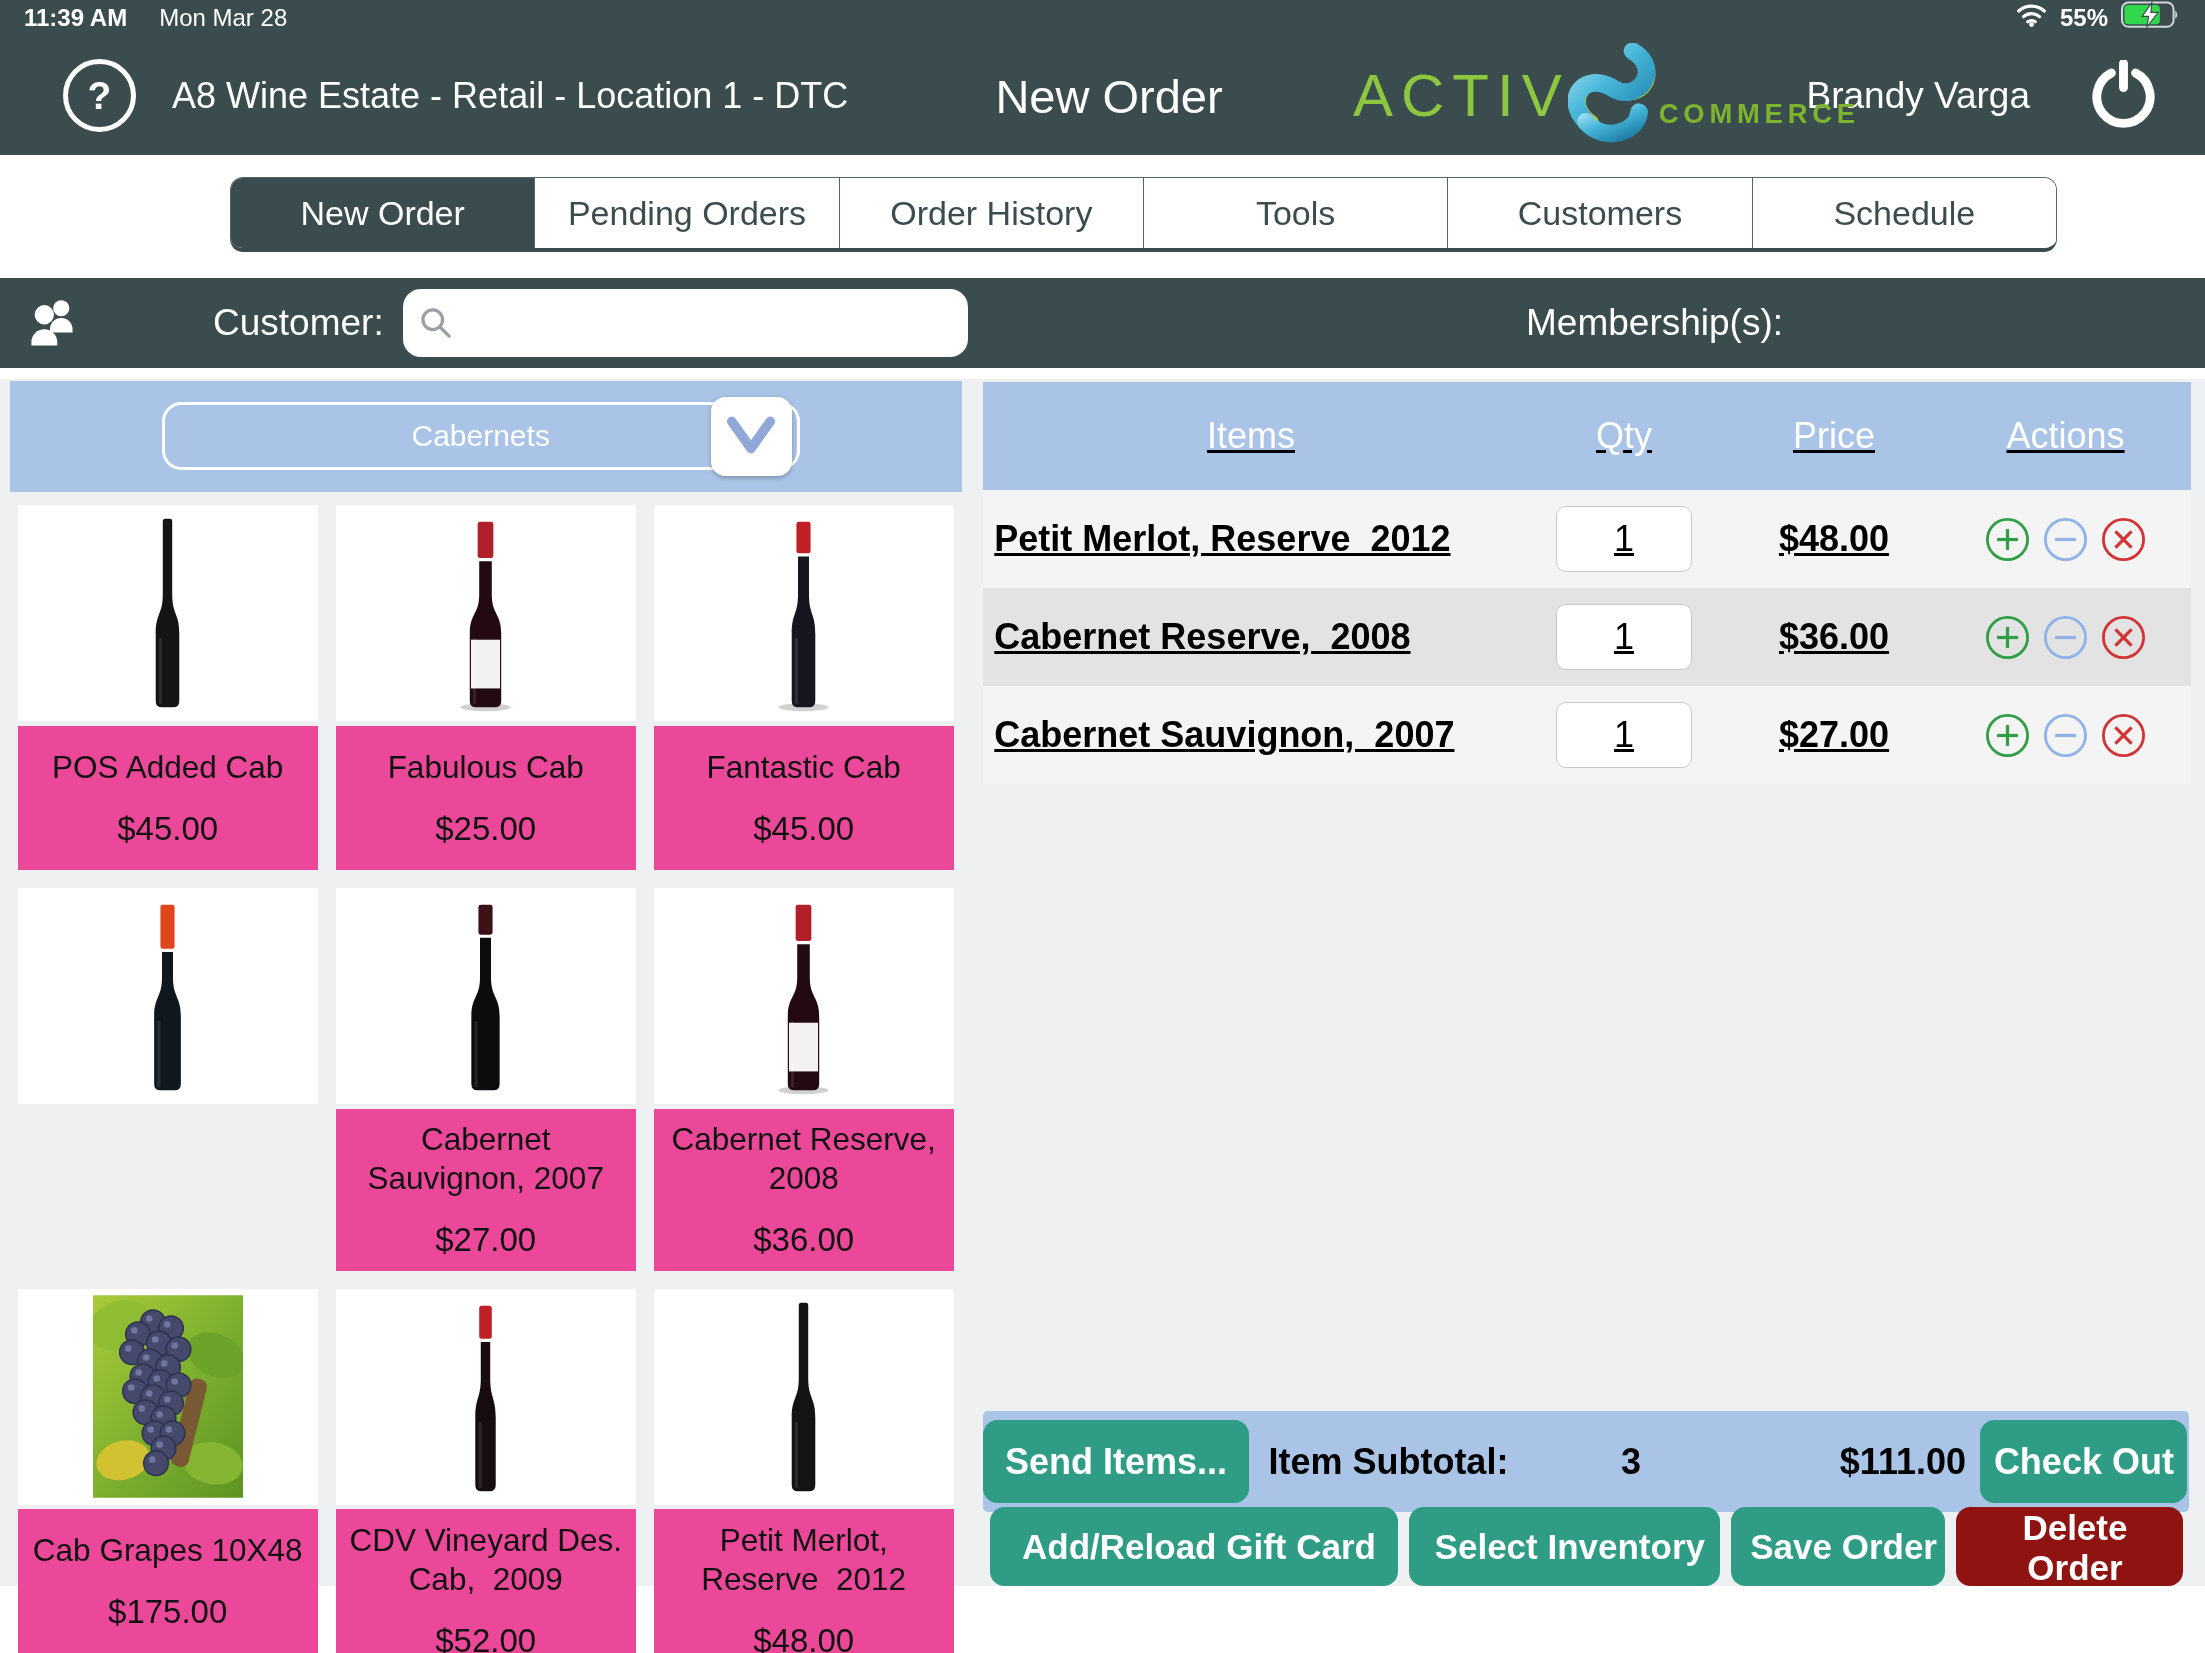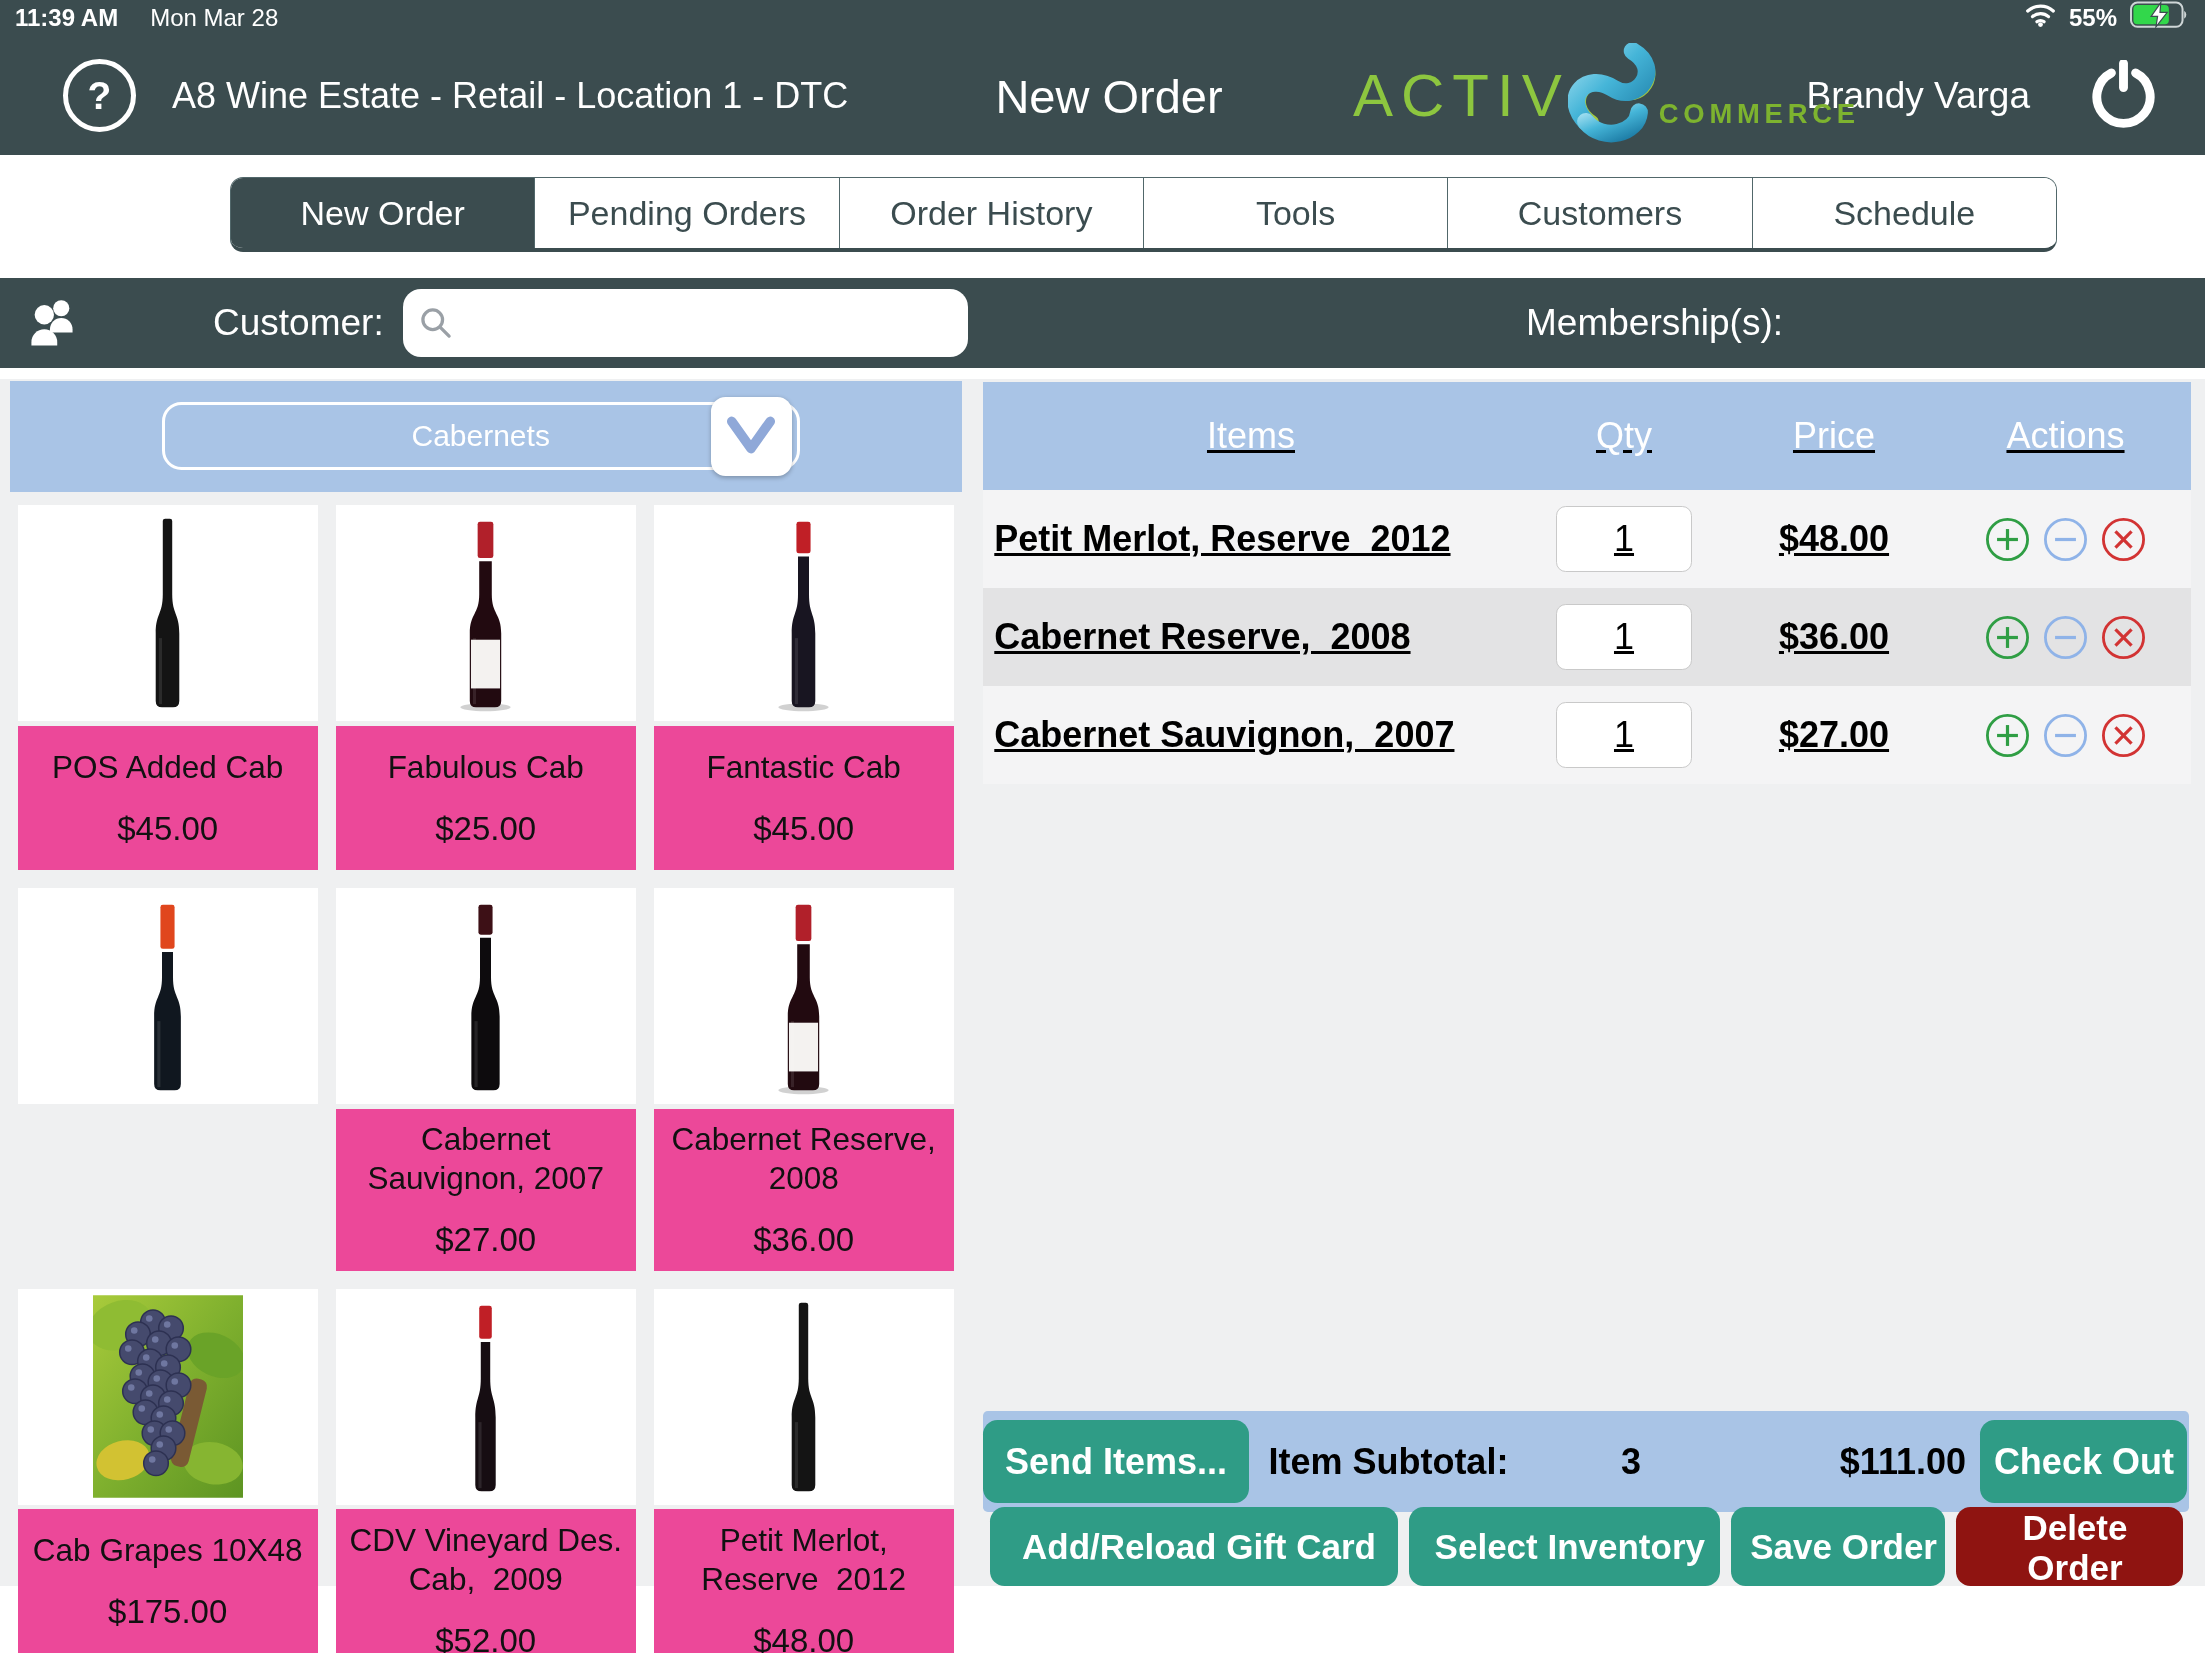--- a/index.html
+++ b/index.html
@@ -1,21 +1,21 @@
 <!DOCTYPE html>
 <html style="font-size:13px"><head>
 <meta charset="utf-8">
 <style>
   html,body{margin:0;padding:0;}
   body{width:2205px;height:1653px;background:#ffffff;font-family:"Liberation Sans","DejaVu Sans",sans-serif;overflow:hidden;}
   .screen{position:relative;width:2205px;height:1653px;}
 
   
   .status-bar{position:absolute;left:0;top:0;width:2205px;height:36px;background:#3b4c4f;color:#fff;
-    display:flex;align-items:center;justify-content:space-between;padding:0 15px;box-sizing:border-box;font-size:24px;}
+    display:flex;align-items:center;justify-content:space-between;padding:0 24px;box-sizing:border-box;font-size:24px;}
   .sb-left{display:flex;gap:32px;align-items:center;}
   .sb-time{font-weight:700;}
   .sb-right{display:flex;gap:13px;align-items:center;font-weight:600;}
   .header{position:absolute;left:0;top:36px;width:2205px;height:119px;background:#3b4c4f;color:#fff;
     display:flex;align-items:center;box-sizing:border-box;padding:0 50px 0 63px;}
   .help-icon{width:63px;height:63px;border:5.7px solid #fff;border-radius:50%;display:flex;align-items:center;justify-content:center;
     font-size:39px;font-weight:700;color:#fff;flex:0 0 auto;}
   .store-name{font-size:36px;margin-left:36px;white-space:nowrap;}
   .page-title{position:absolute;left:1109px;top:50%;transform:translate(-50%,-50%);font-size:47px;font-weight:500;}
   .logo{position:absolute;left:1353px;top:11.3px;height:97px;display:flex;align-items:center;}

